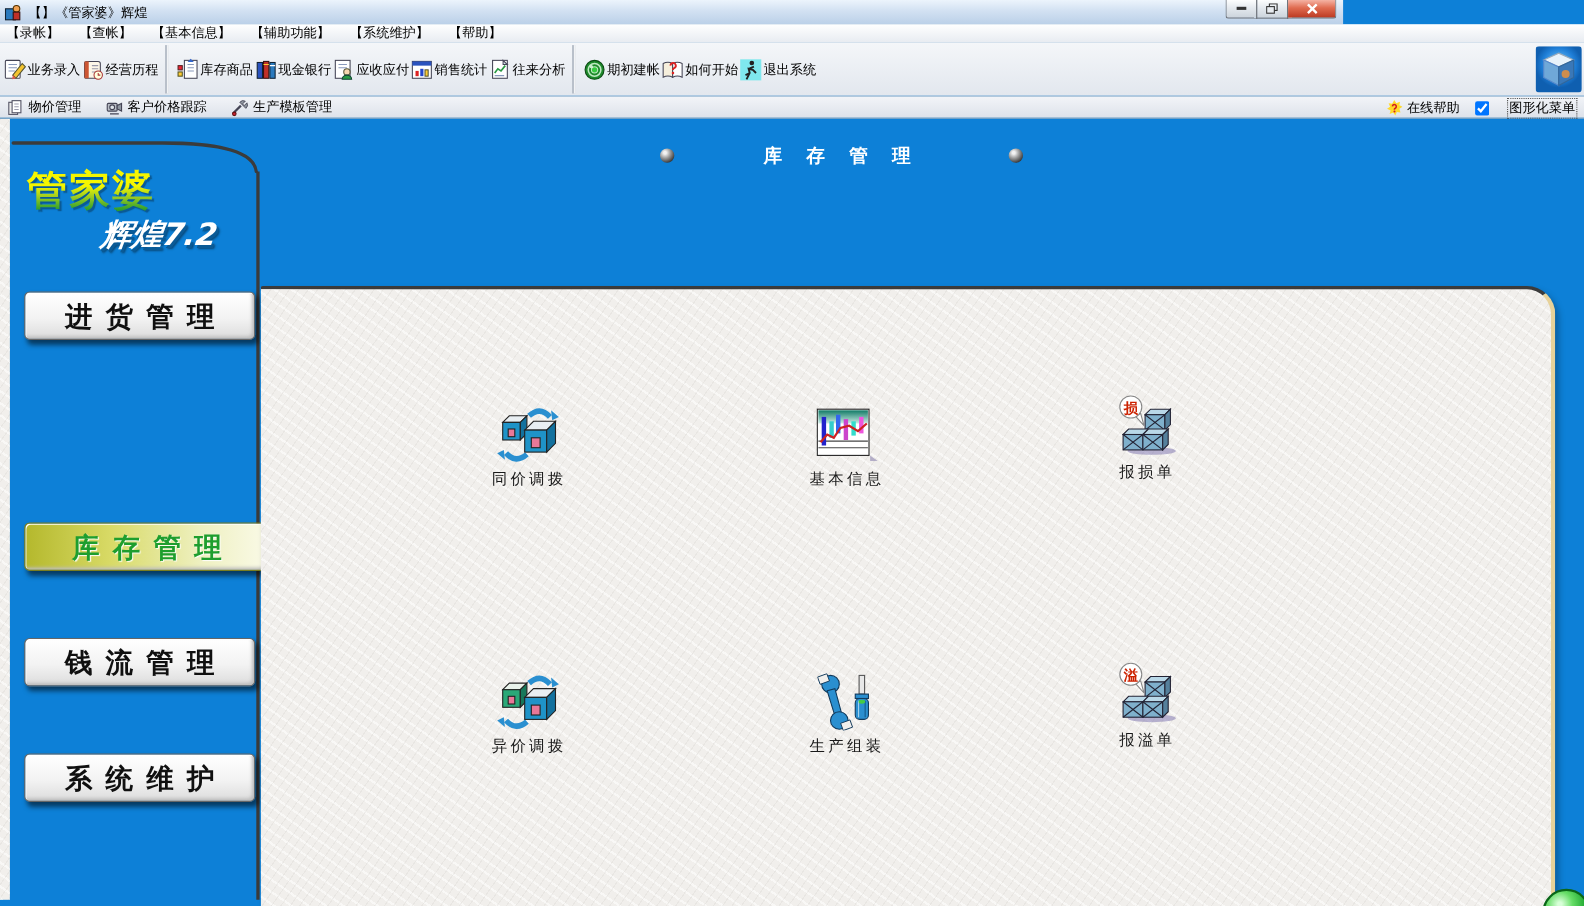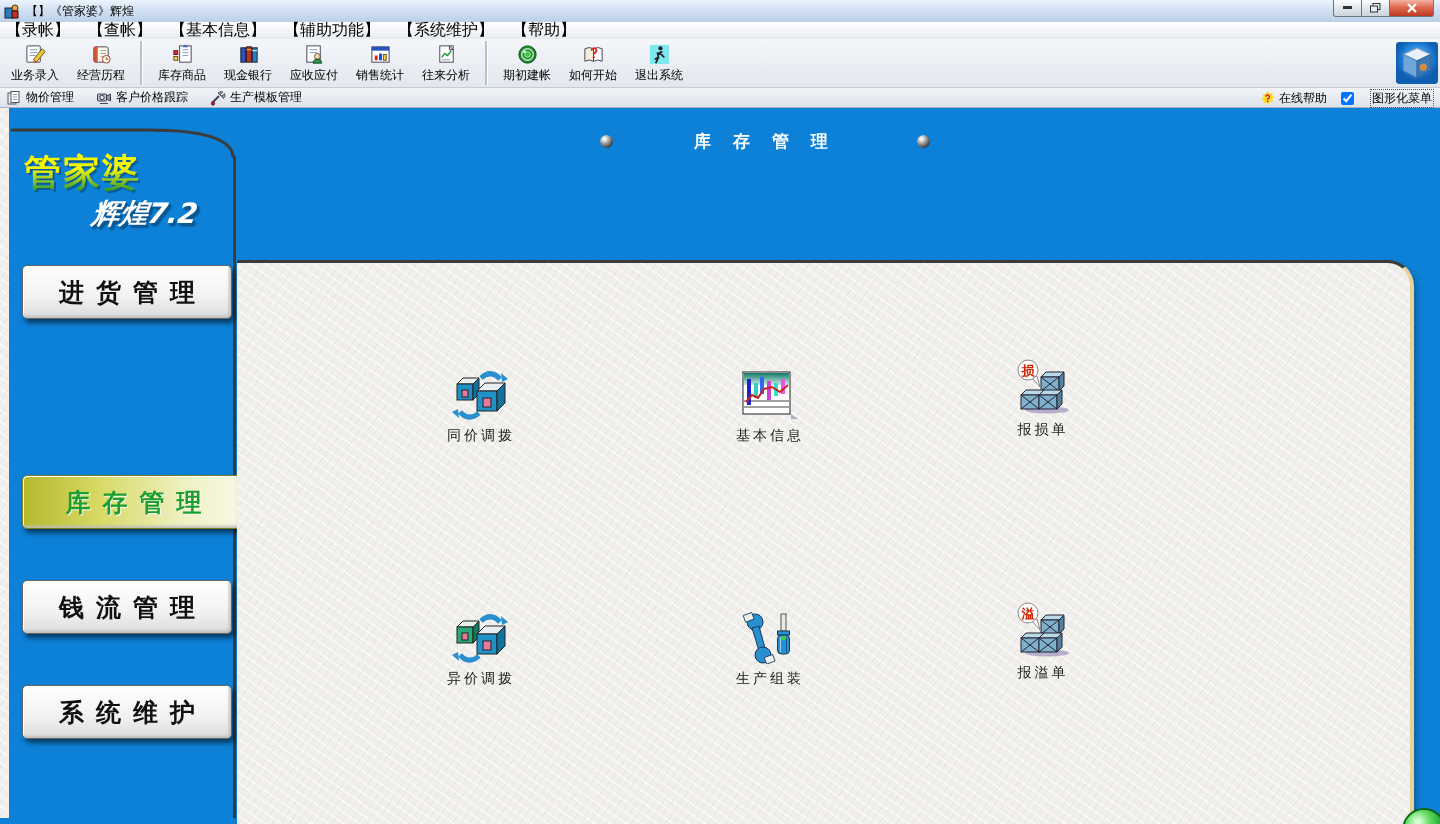--- a/index.html
+++ b/index.html
@@ -5,21 +5,21 @@
   html,body{margin:0;padding:0;}
   body{
     width:1440px;height:824px;position:relative;overflow:hidden;
     font-family:"DejaVu Sans","Liberation Sans",sans-serif;
     background:#0d80d7;
   }
   .abs{position:absolute;}
 
   
   .titlebar{
-    left:0;top:0;width:1440px;height:22px;
+    left:0;top:0;width:1221px;height:22px;
     background:linear-gradient(180deg,#ecf4fc 0%,#d2e1f2 45%,#bbd0e8 100%);
     border-bottom:1px solid #8ba6c4;
     display:flex;align-items:center;
   }
   .titlebar .app-icon{width:16px;height:16px;margin-left:4px;}
   .titlebar .title-text{font-size:12px;color:#000;margin-left:6px;}
   .win-buttons{position:absolute;top:0;right:6px;display:flex;}
   .win-btn{
     width:29px;height:17px;box-sizing:border-box;
     border:1px solid #70757c;border-top:none;margin-left:-1px;
@@ -31,33 +31,33 @@
   .win-btn.close{
     width:45px;border-bottom-right-radius:3px;
     background:linear-gradient(180deg,#f5b3a4,#e06b50 45%,#bb3a22);
   }
 
   
   .menubar{
     left:0;top:22px;width:1440px;height:17px;
     background:linear-gradient(180deg,#ffffff,#e7ebf1);
     border-bottom:1px solid #c8cdd4;
-    display:flex;align-items:center;font-size:16px;color:#000;
+    display:flex;align-items:center;font-size:12px;color:#000;
   }
   .menu-item{padding:0 6px;margin-right:6px;cursor:pointer;white-space:nowrap;}
 
   
   .toolbar{
     left:0;top:39px;width:1440px;height:49px;
     background:linear-gradient(180deg,#f4f6f9,#e2e7ee);
     border-bottom:1px solid #c5ccd6;
     display:flex;align-items:center;padding-left:2px;box-sizing:border-box;
   }
   .tb-btn{
-    min-width:66px;height:46px;display:flex;flex-direction:column;
+    min-width:66px;height:46px;display:flex;flex-direction:row;
     align-items:center;justify-content:center;cursor:pointer;
   }
   .tb-btn svg{width:23px;height:23px;}
   .tb-label{font-size:12px;color:#000;margin-top:1px;white-space:nowrap;}
   .tb-sep{width:2px;height:44px;background:#b9c0ca;border-right:1px solid #fff;margin:0 6px;}
   .cube-logo{position:absolute;right:2px;top:42px;width:42px;height:42px;}
 
   
   .subtoolbar{
     left:0;top:88px;width:1440px;height:20px;
@@ -92,21 +92,21 @@
     filter:drop-shadow(2px 2px 0px #0a5a96);
   }
   .logo-version{
     left:92px;top:87px;font-size:28px;font-weight:bold;font-style:italic;color:#fff;
     transform:skewX(-8deg);
     text-shadow:2px 2px 0 #0a5a96,3px 3px 2px rgba(0,0,0,.45);
   }
 
   
   .side-btn{
-    left:22px;width:210px;height:54px;box-sizing:border-box;
+    left:22px;width:210px;height:44px;box-sizing:border-box;
     background:linear-gradient(180deg,#ffffff 0%,#f3f3f3 55%,#dcdcdc 100%);
     border:1px solid #666;border-radius:5px;
     box-shadow:inset 1px 1px 0 #fff, inset -2px -2px 3px #bdbdbd, 3px 4px 5px rgba(0,0,0,.55);
     display:flex;align-items:center;justify-content:center;
     font-size:25px;font-weight:bold;color:#101010;letter-spacing:12px;text-indent:12px;
     cursor:pointer;white-space:nowrap;
   }
   .side-btn.active{
     width:223px;border-radius:5px 0 0 5px;border-color:#7a7d20;
     background:linear-gradient(90deg,#b4b82c 0%,#d8da66 35%,#eef0c0 72%,#fafae8 100%);

